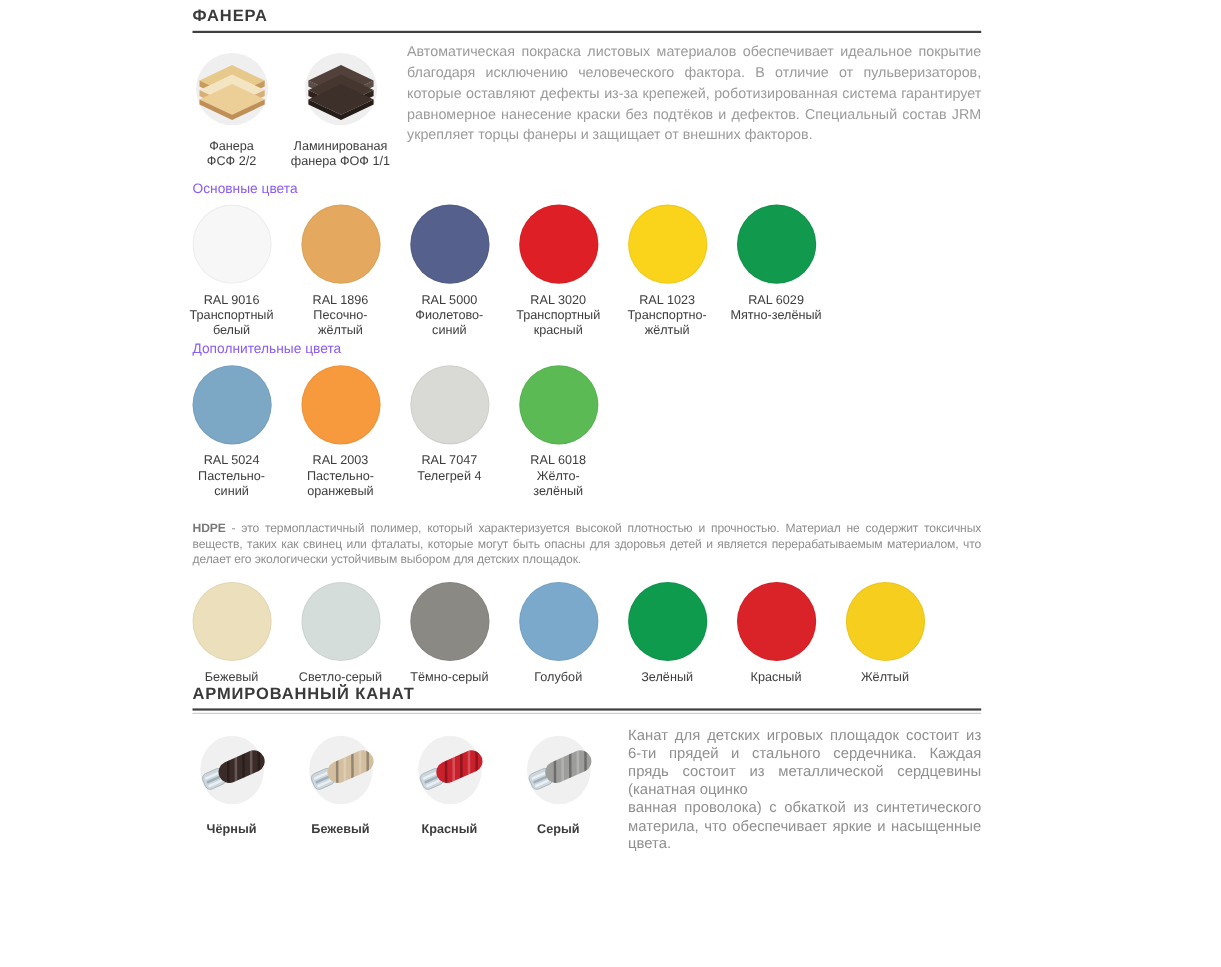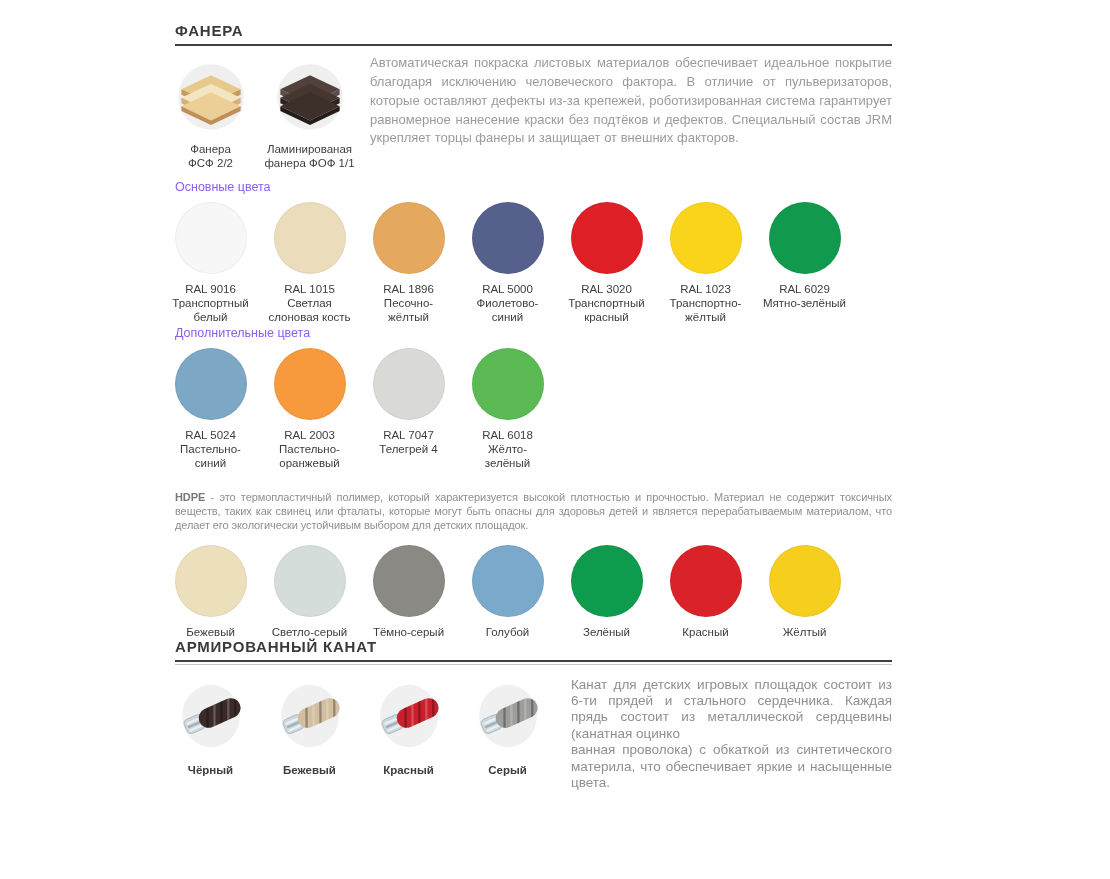--- a/index.html
+++ b/index.html
@@ -1,20 +1,20 @@
 <!DOCTYPE html>
 <html><head>
 <meta charset="utf-8">
 <style>
   * { margin:0; padding:0; box-sizing:border-box; }
   html,body { background:#ffffff; }
   .page {
     width:1110px; height:879px; background:#ffffff; overflow:hidden;
     font-family:"Liberation Sans", sans-serif; color:#3b3b3b; position:relative;
-    padding-top:22px;
+    padding-top:6px;
   }
   .sec-head {
     margin-left:175px; width:717px;
   }
   .sec-title {
     font-size:15px; font-weight:bold; letter-spacing:.8px; color:#3a3a3a;
     padding-bottom:5px;
   }
   .rule { height:2px; background:#3f3f3f; }
   .rule-shadow { height:1px; background:#c9c9c9; margin-top:2px; }
@@ -142,26 +142,20 @@
   <div class="subtitle">Основные цвета</div>
 
   <div class="swatch-row">
     <div class="cell">
       <span class="swatch" style="background: rgb(247, 247, 247);"></span>
       <span class="code">RAL 9016</span>
       <span class="cname">Транспортный
 белый</span>
     </div>
     <div class="cell">
-      <span class="swatch" style="background: rgb(235, 221, 187);"></span>
-      <span class="code">RAL 1015</span>
-      <span class="cname">Светлая
-слоновая кость</span>
-    </div>
-    <div class="cell">
       <span class="swatch" style="background: rgb(228, 169, 94);"></span>
       <span class="code">RAL 1896</span>
       <span class="cname">Песочно-
 жёлтый</span>
     </div>
     <div class="cell">
       <span class="swatch" style="background: rgb(85, 96, 140);"></span>
       <span class="code">RAL 5000</span>
       <span class="cname">Фиолетово-
 синий</span>

